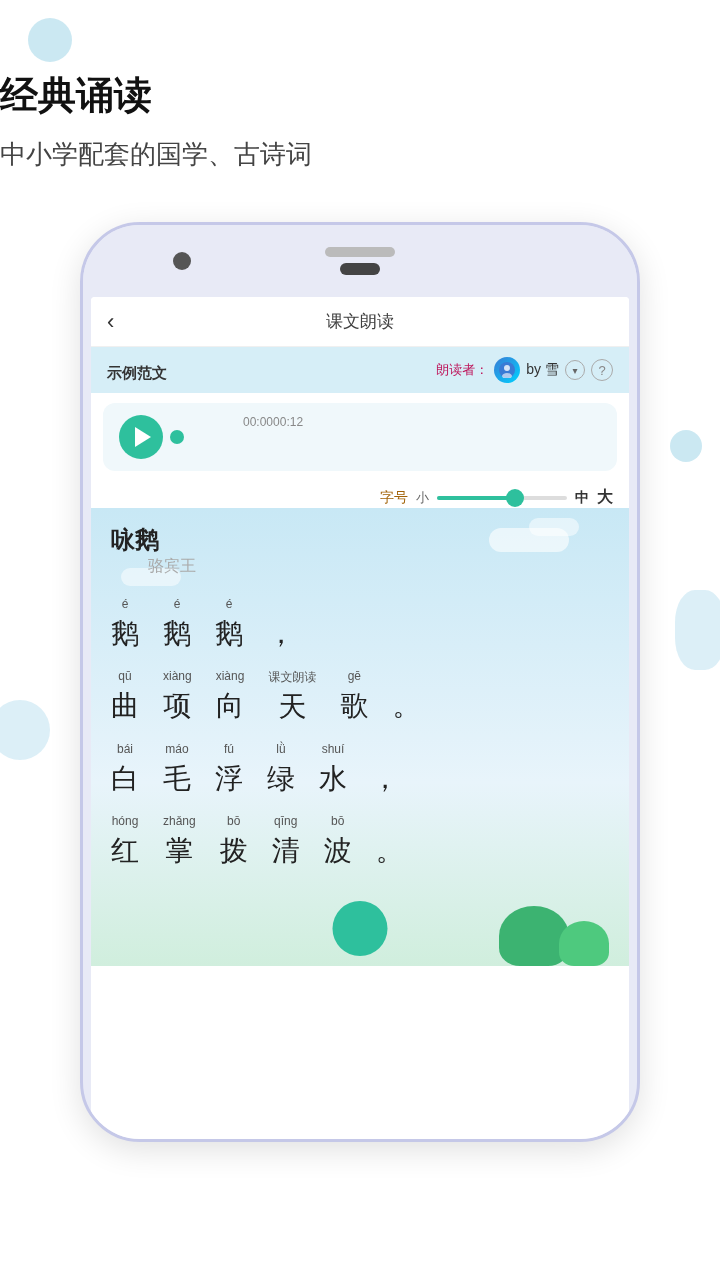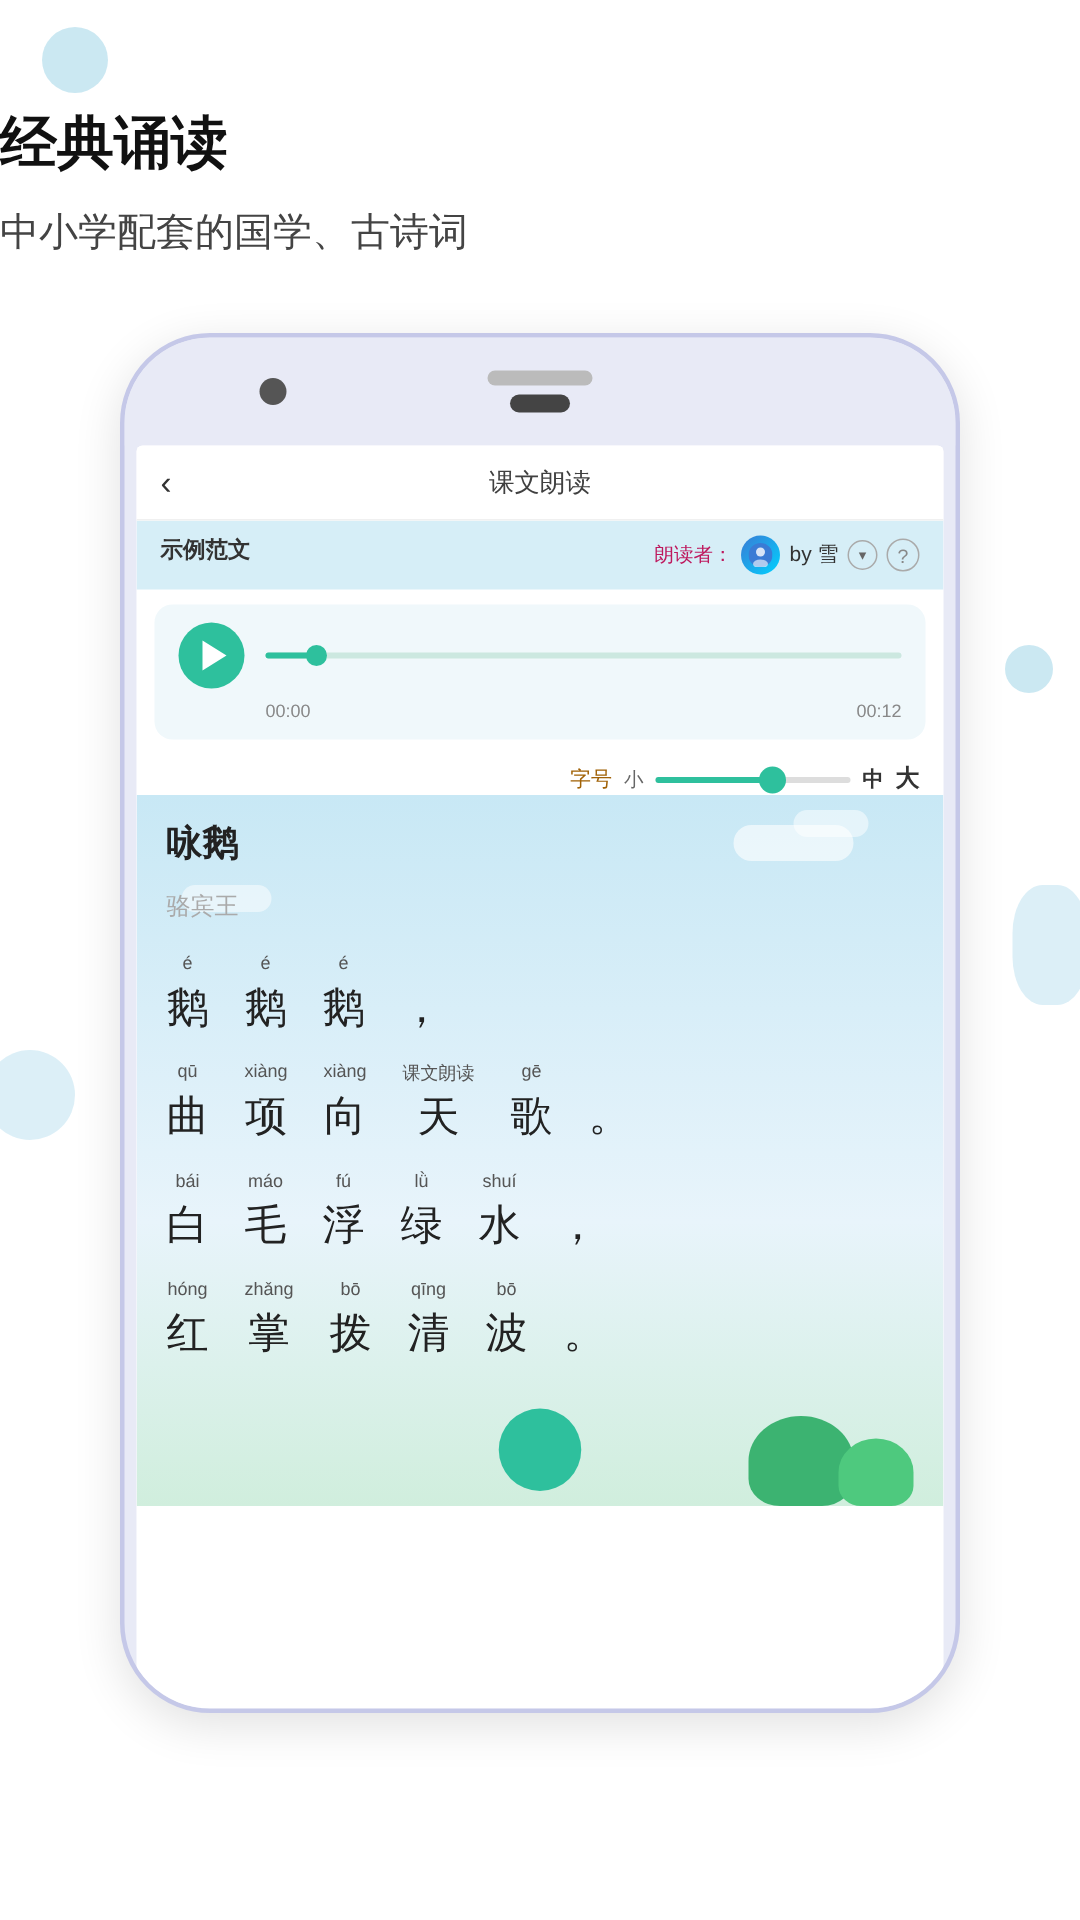--- a/index.html
+++ b/index.html
@@ -130,21 +130,21 @@
       font-size: 17px;
       color: #404040;
       font-weight: 400;
     }
 
     
     .reader-bar {
       background: #d6eef7;
       padding: 10px 16px;
       display: flex;
-      align-items: flex-start;
+      align-items: flex-end;
       justify-content: space-between;
     }
     .reader-bar-label {
       font-size: 15px;
       color: #333;
       font-weight: 600;
     }
     .reader-selector {
       display: flex;
       align-items: center;
@@ -192,21 +192,21 @@
       color: #888;
     }
 
     
     .audio-player {
       background: #f0f8fb;
       margin: 10px 12px;
       border-radius: 12px;
       padding: 12px 16px;
       display: flex;
-      flex-direction: column;
+      flex-direction: row;
       gap: 8px;
     }
     .player-controls {
       display: flex;
       align-items: center;
       gap: 14px;
     }
     .play-btn {
       width: 44px;
       height: 44px;
@@ -295,26 +295,27 @@
       border-radius: 50%;
       position: absolute;
       top: -7px;
       left: 60%;
       transform: translateX(-50%);
     }
     .poem-title {
       font-size: 24px;
       font-weight: 700;
       color: #222;
-      margin-bottom: 16px;
+      margin-bottom: 0;
     }
     .poem-author {
       font-size: 16px;
       color: #aaa;
       margin-bottom: 20px;
+      margin-left: 37px;
     }
     .poem-line {
       display: flex;
       gap: 24px;
       margin-bottom: 16px;
       flex-wrap: wrap;
     }
     .poem-char-group {
       display: flex;
       flex-direction: column;

